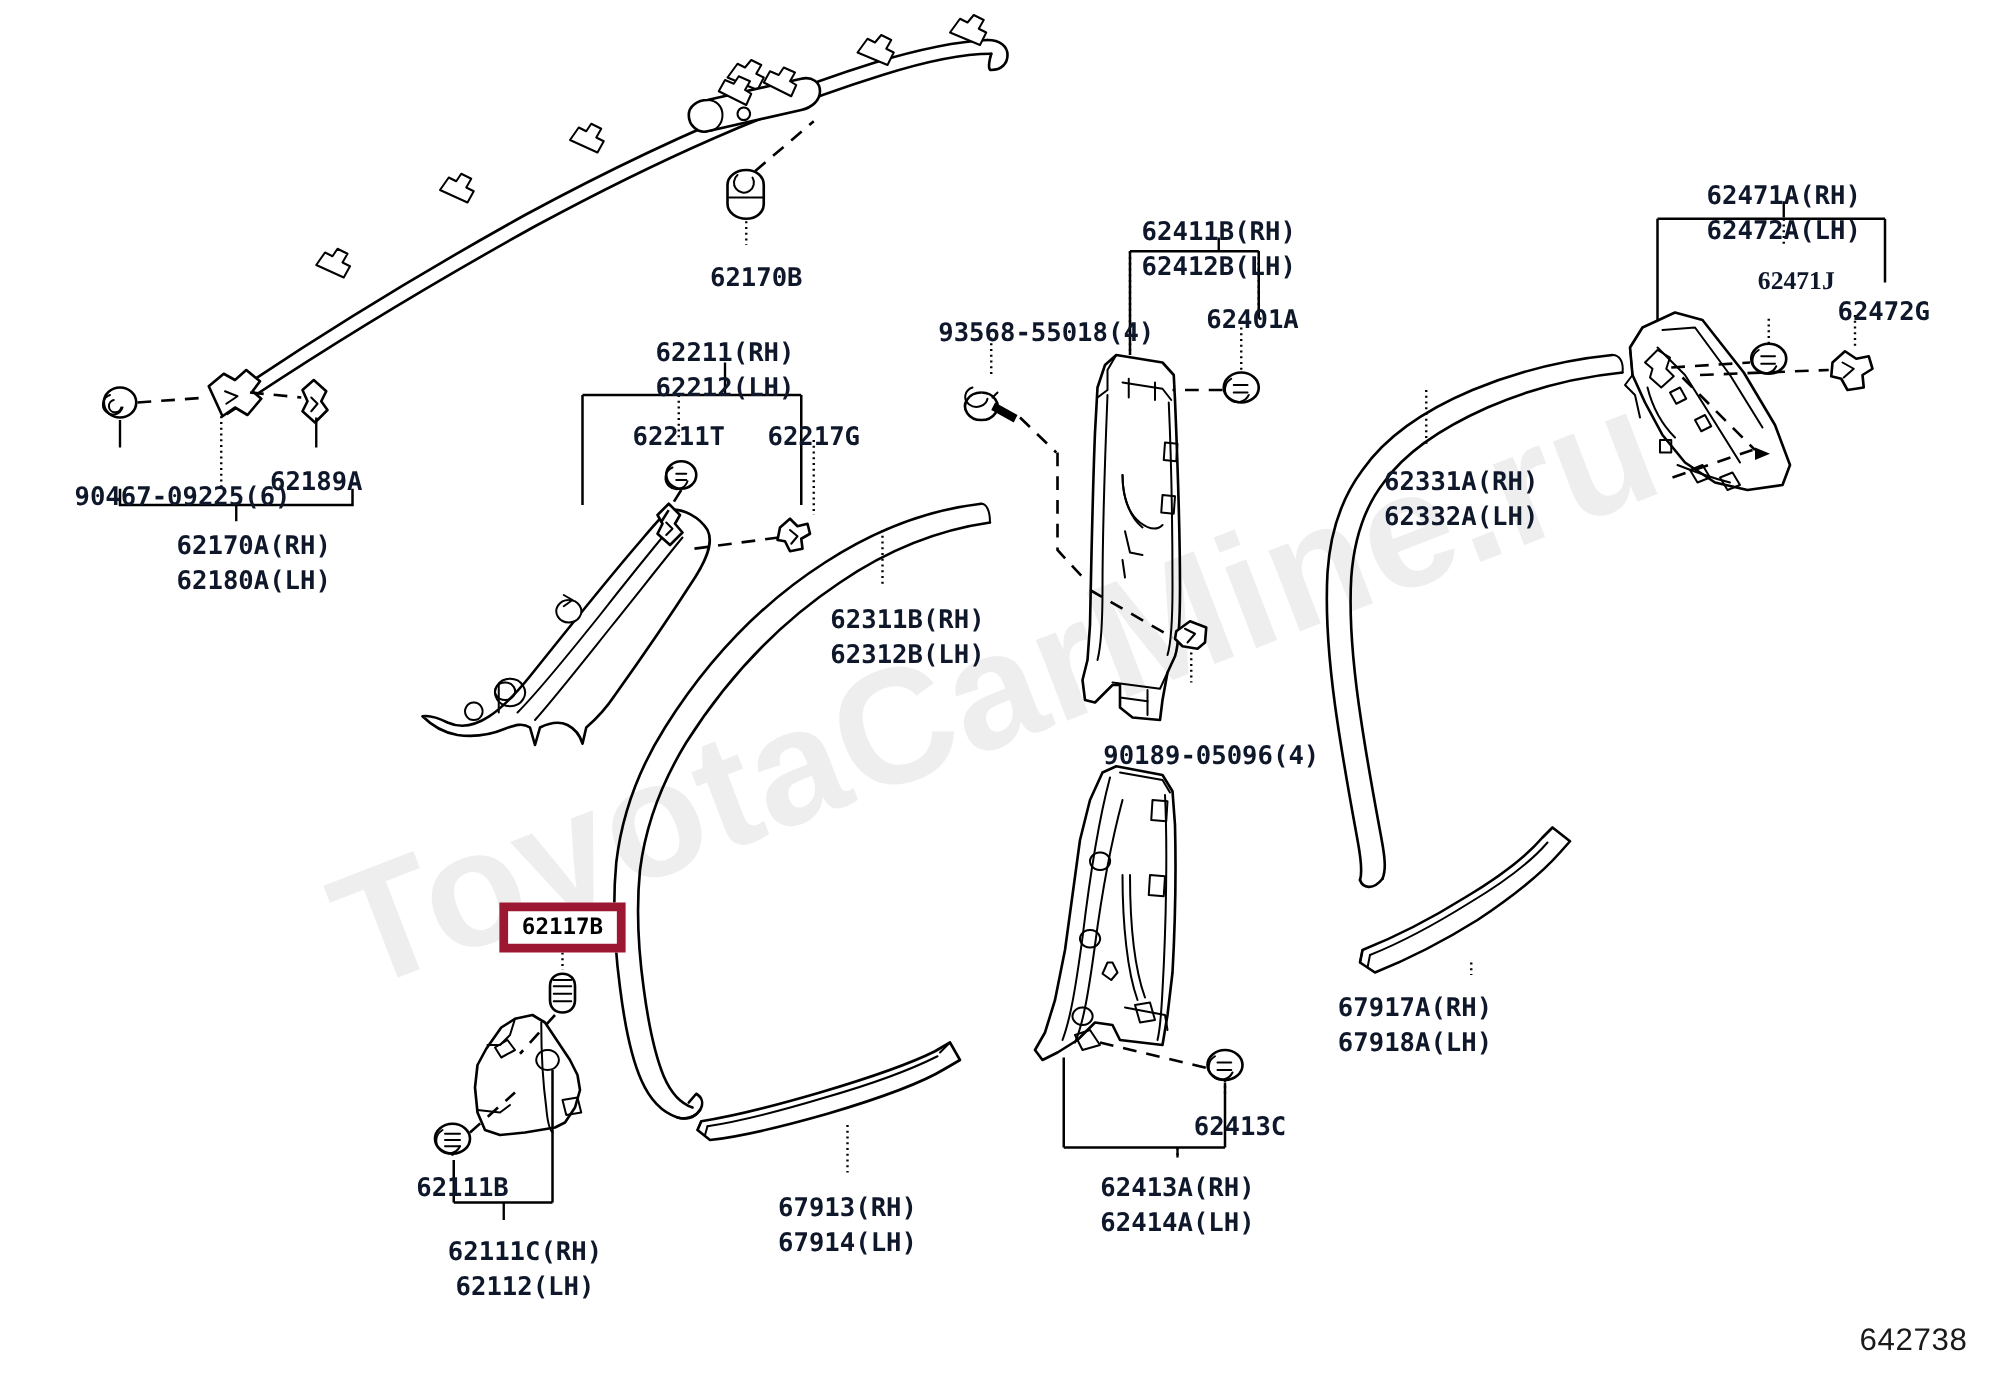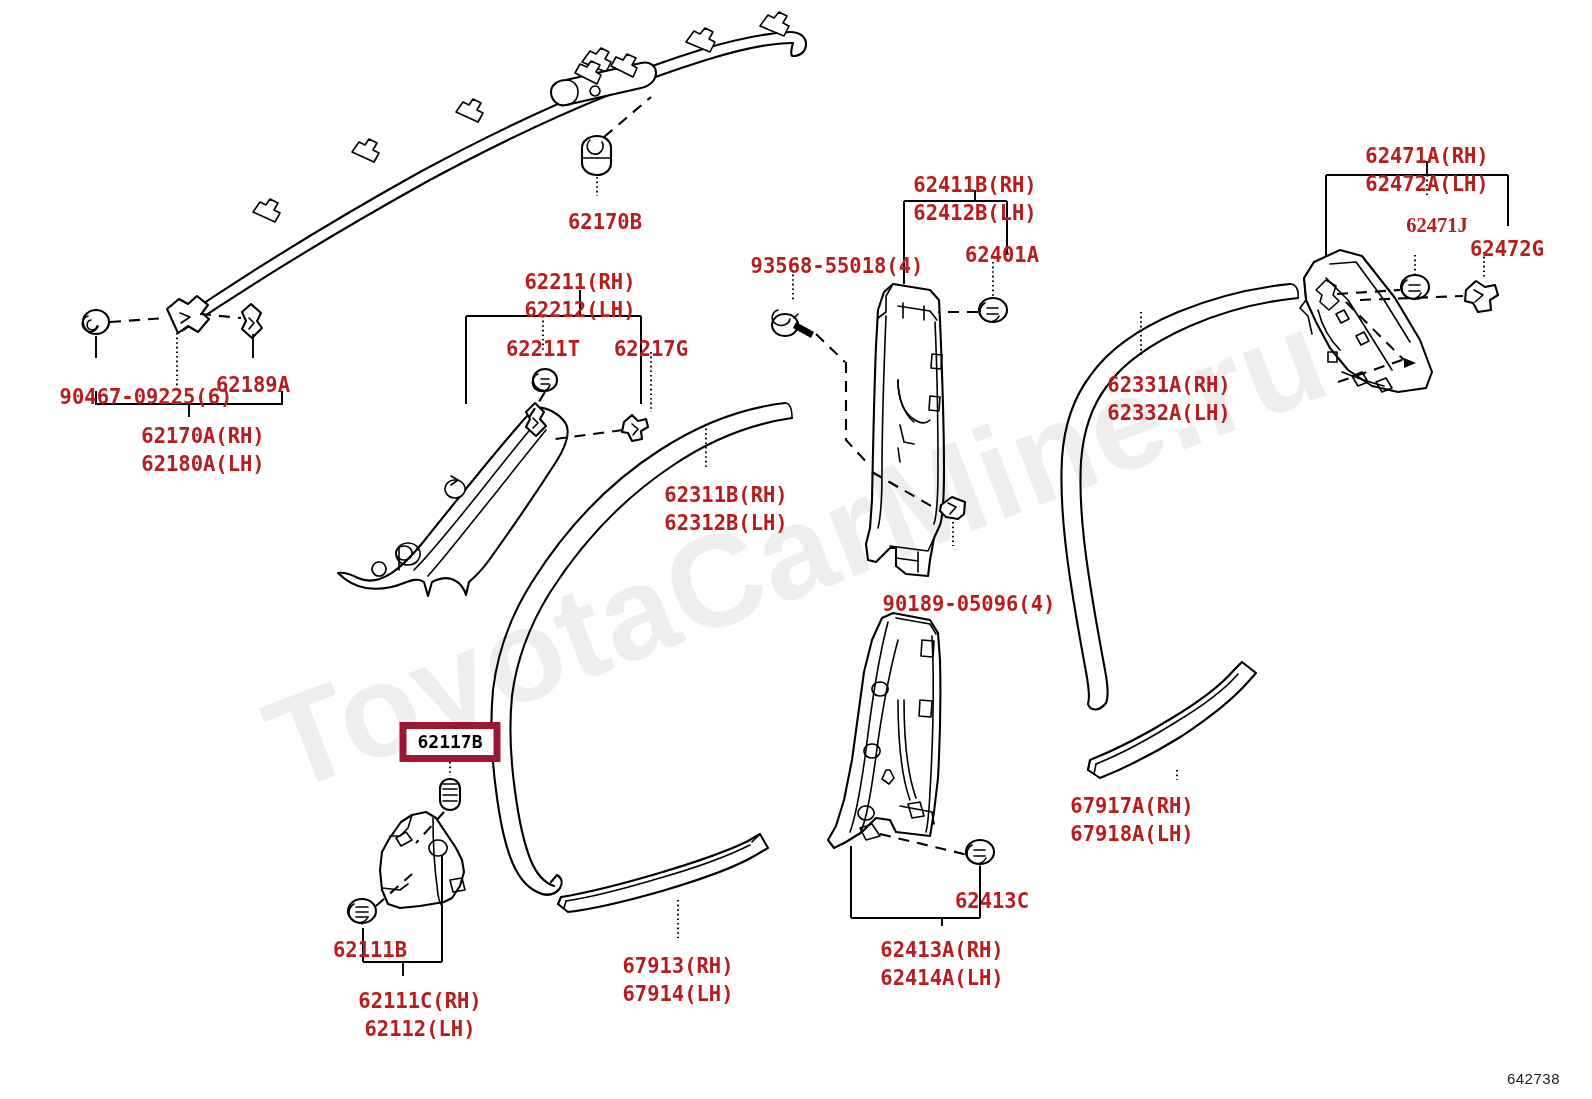--- a/index.html
+++ b/index.html
@@ -1,30 +1,30 @@
 <!DOCTYPE html>
 <html><head>
 <meta charset="utf-8">
 <style>
   html,body{margin:0;padding:0;background:#ffffff;}
   body{width:1592px;height:1099px;position:relative;overflow:hidden;
        font-family:"DejaVu Sans Mono","Liberation Mono",monospace;}
   #stage{position:absolute;inset:0;width:1592px;height:1099px;}
   .svgroot{position:absolute;left:0;top:0;width:1592px;height:1099px;}
-  .lbl{position:absolute;white-space:pre;color:#b91c1c;
+  .lbl{position:absolute;white-space:pre;color:#0f172a;
        font-family:"DejaVu Sans Mono","Liberation Mono",monospace;
        font-weight:bold;font-size:20.5px;line-height:28px;letter-spacing:0px;}
   .lbl.ctr{transform:translateX(-50%);text-align:center;}
   .hl{position:absolute;transform:translateX(-50%);
       border:7px solid #9c1832;background:#fff;padding:2px 11px 3px 11px;}
   .hl span{font-family:"DejaVu Sans Mono","Liberation Mono",monospace;
            font-weight:bold;font-size:18px;color:#000;white-space:pre;}
-  .pageno{position:absolute;right:32px;bottom:12px;
+  .pageno{position:absolute;right:18px;bottom:12px;
           font-family:"Liberation Sans","DejaVu Sans",sans-serif;
-          font-size:15px;color:#1a1a1a;letter-spacing:.5px;}
+          font-size:25px;color:#1a1a1a;letter-spacing:.5px;}
   .wm{position:absolute;left:50%;top:50%;
       transform:translate(-50%,-50%) rotate(-21deg);
       font-family:"Liberation Sans","DejaVu Sans",sans-serif;
       font-size:131px;font-weight:bold;color:#000;opacity:.062;
       white-space:nowrap;letter-spacing:1px;pointer-events:none;}
 </style>
 </head>
 <body>
 
 <div id="stage">

